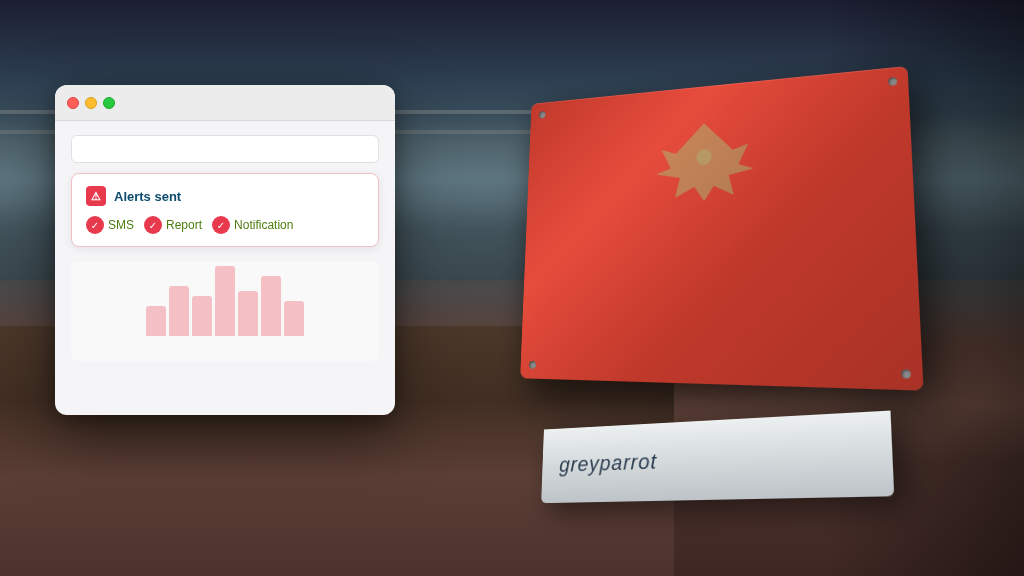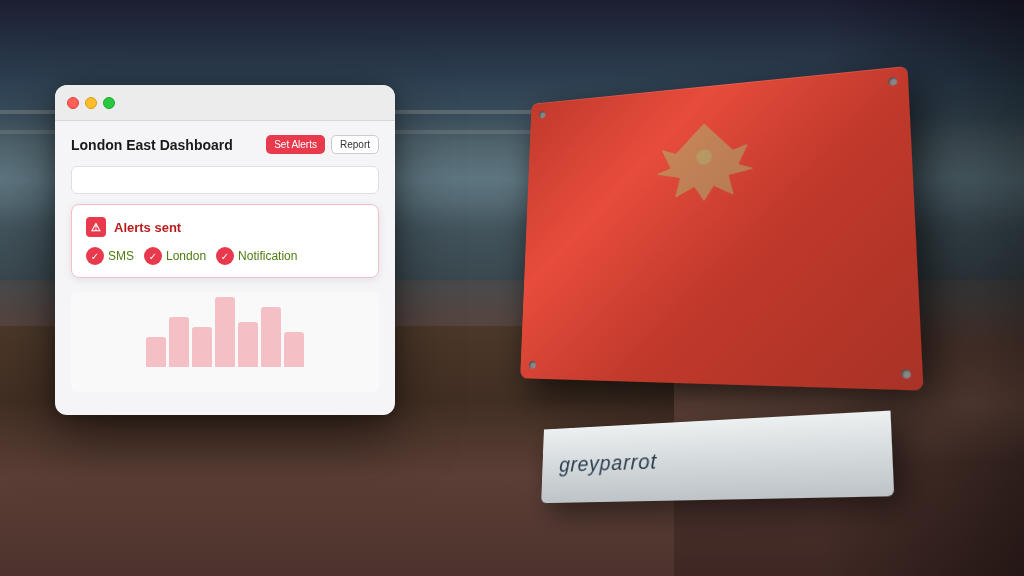--- a/index.html
+++ b/index.html
@@ -221,21 +221,21 @@
       justify-content: center;
       color: white;
       font-size: 11px;
       font-weight: bold;
       flex-shrink: 0;
     }
 
     .alert-title {
       font-size: 13px;
       font-weight: 600;
-      color: #b91c1c;
+      color: #0c4a6e;
     }
 
     .alert-channels {
       display: flex;
       align-items: center;
       gap: 10px;
     }
 
     .channel-item {
       display: flex;
@@ -336,47 +336,40 @@
 <div class="dashboard-window">
 
   <div class="window-titlebar">
     <div class="traffic-light tl-red"></div>
     <div class="traffic-light tl-yellow"></div>
     <div class="traffic-light tl-green"></div>
   </div>
 
   <div class="window-content">
 
-    <div class="window-header">
-      <span class="window-title">London East Dashboard</span>
-      <div class="header-buttons">
-        <button class="btn-set-alerts">Set Alerts</button>
-        <button class="btn-report">Report</button>
-      </div>
-    </div>
 
     <div class="search-area"></div>
 
     <div class="alert-box">
 
       <div class="alert-header">
         <div class="alert-icon">
           <span>⚠</span>
         </div>
         <span class="alert-title">Alerts sent</span>
       </div>
 
       <div class="alert-channels">
         <div class="channel-item">
           <div class="check-icon">✓</div>
           <span class="channel-label">SMS</span>
         </div>
         <div class="channel-item">
           <div class="check-icon">✓</div>
-          <span class="channel-label">London</span>
+          <span class="channel-label">Report</span>
         </div>
         <div class="channel-item">
           <div class="check-icon">✓</div>
           <span class="channel-label">Notification</span>
         </div>
       </div>
     </div>
 
     <div class="window-bottom">
       <div class="bottom-chart-placeholder">

